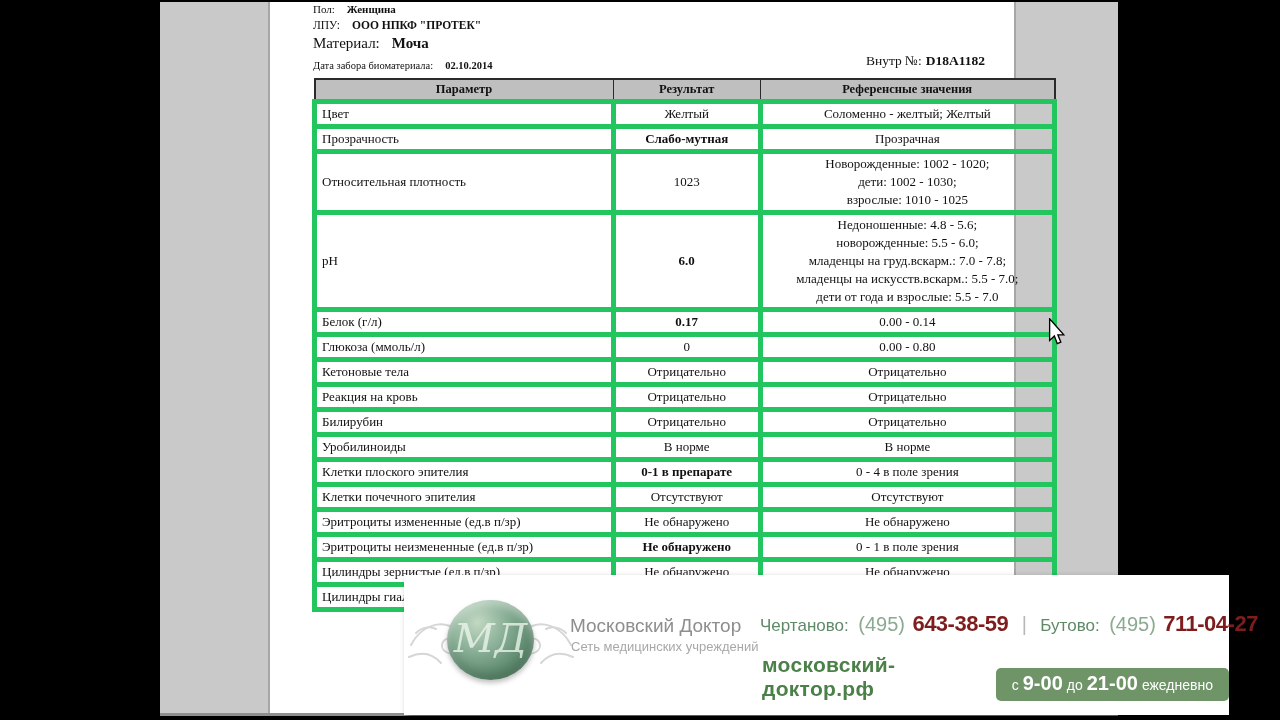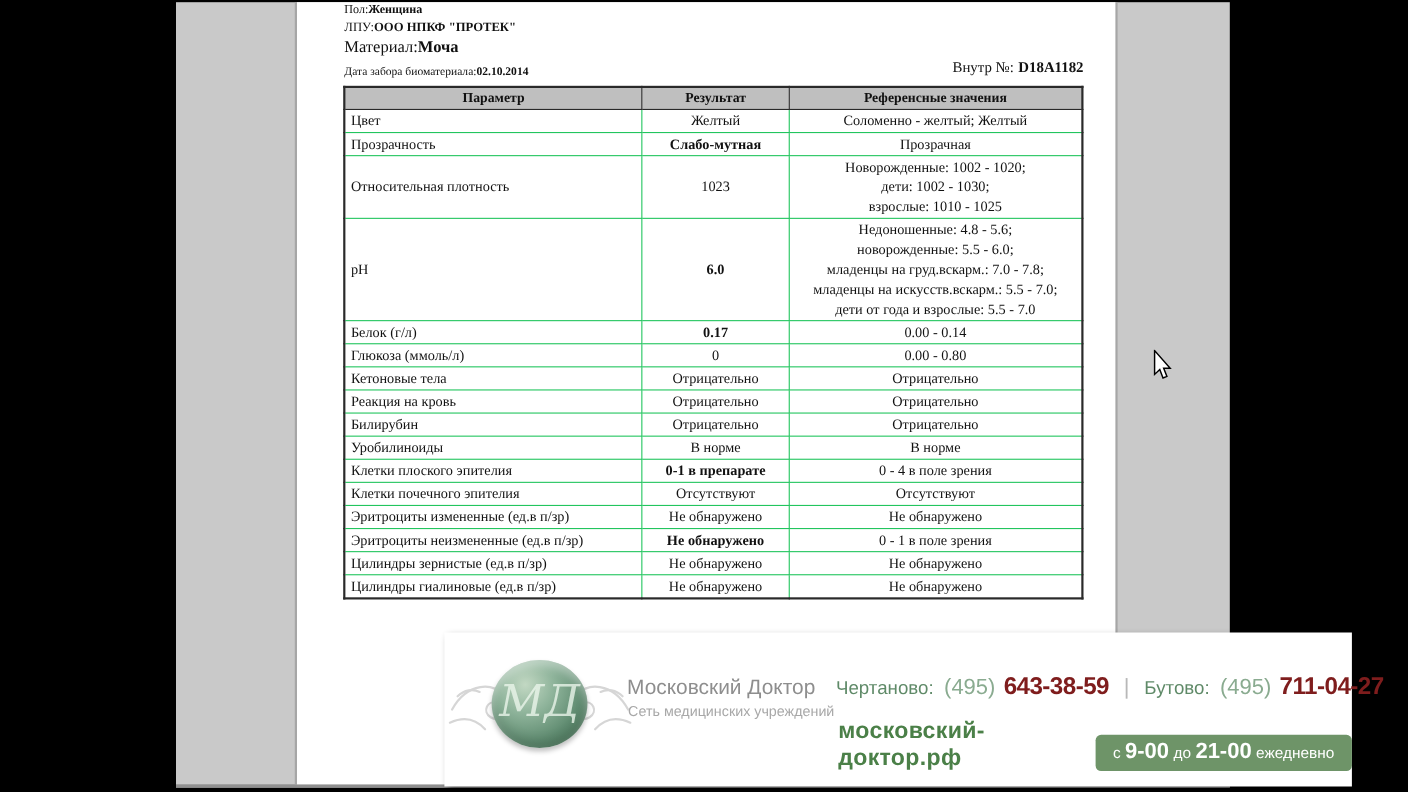--- a/index.html
+++ b/index.html
@@ -3,33 +3,33 @@
 <meta charset="utf-8">
 <style>
   html,body{margin:0;padding:0;background:#000;}
   .stage{position:relative;width:1280px;height:720px;background:#000;overflow:hidden;
          font-family:"Liberation Serif",serif;color:#111;}
   .viewport{position:absolute;left:160px;top:2px;width:958px;height:711px;
             background:#c9c9c9;border-bottom:3px solid #8f8f8f;}
   .page{position:absolute;left:110px;top:0;width:744px;height:711px;background:#fff;
         box-shadow:-2px 0 0 #a6a6a6,2px 0 0 #a6a6a6;}
   .doc-line{position:absolute;left:43px;white-space:nowrap;}
-  .doc-line .b{font-weight:bold;margin-left:0;}
+  .doc-line .b{font-weight:bold;margin-left:12px;}
   .l1{top:1px;font-size:11px;}
   .l2{top:17px;font-size:11.5px;}
   .l3{top:33px;font-size:15px;}
   .l4{top:58px;font-size:10.5px;}
   .vnutr{position:absolute;left:43px;top:51px;width:672px;text-align:right;font-size:13.5px;}
   .vnutr .b{font-weight:bold;margin-left:4px;}
 
-  .lab-table{position:absolute;left:42px;top:76px;width:673px;border-collapse:collapse;
+  .lab-table{position:absolute;left:42px;top:76px;width:745px;border-collapse:collapse;
              table-layout:fixed;font-size:13px;border:2px solid #2a2a2a;}
   .lab-table th{background:#bfbfbf;border:1px solid #2a2a2a;font-size:12.5px;font-weight:bold;
                 padding:0;line-height:19px;text-align:center;}
-  .lab-table td{border:1px solid #22c55e;line-height:18px;padding:1px 2px;vertical-align:middle;}
+  .lab-table td{border:5px solid #22c55e;line-height:18px;padding:1px 2px;vertical-align:middle;}
   .col-param{text-align:left;padding-left:5px !important;}
   .col-result{text-align:center;}
   .col-ref{text-align:center;}
   .bold{font-weight:bold;}
 
   .banner{position:absolute;left:244px;top:573px;width:825px;height:140px;background:#fff;
           box-shadow:3px 3px 6px rgba(0,0,0,0.45);font-family:"Liberation Sans",sans-serif;}
   .flourish{position:absolute;left:2px;top:32px;z-index:1;}
   .logo-circle{position:absolute;left:43px;top:25px;width:87px;height:80px;border-radius:50%;z-index:2;
        background:radial-gradient(circle at 35% 28%, #c2d8c3 0%, #8fb49b 32%, #5f8b70 65%, #477257 88%, #3e6750 100%);

